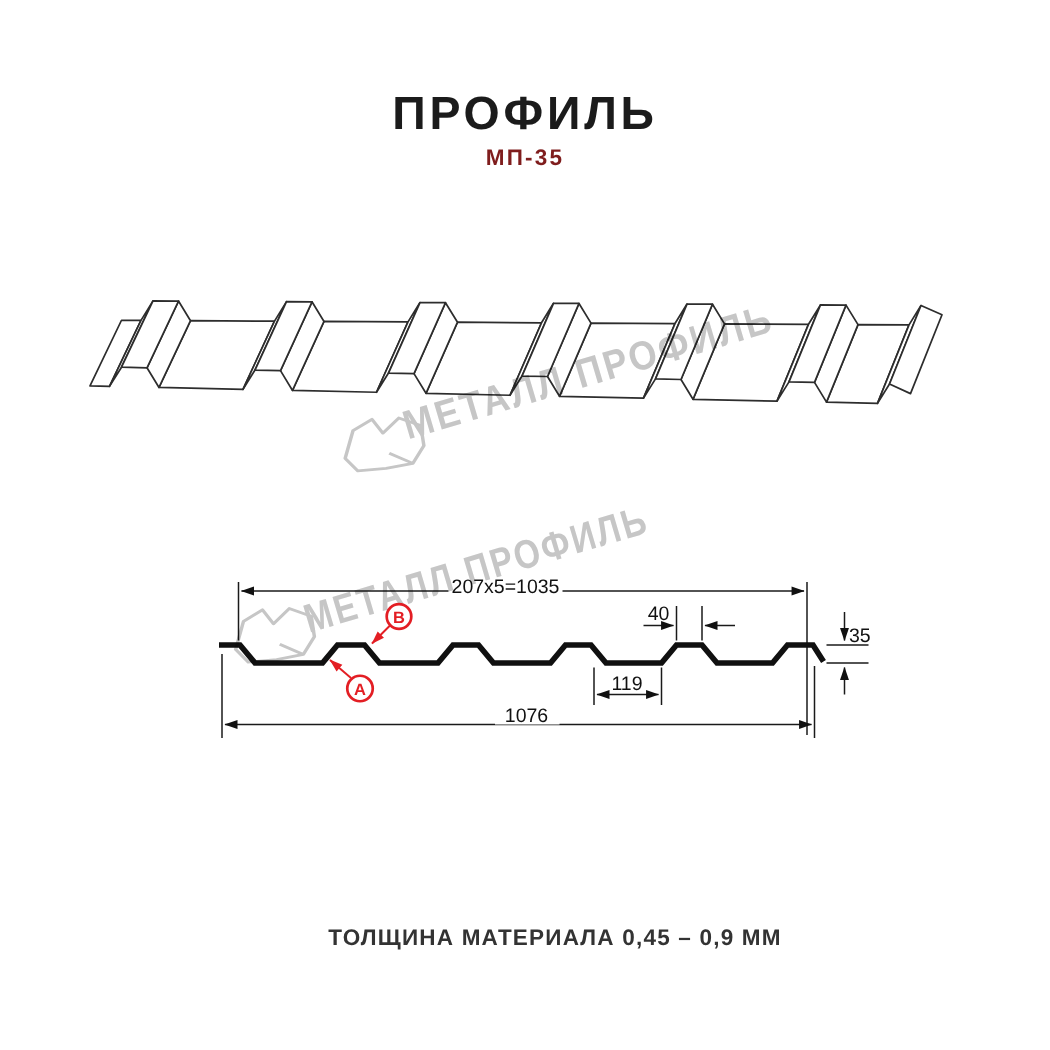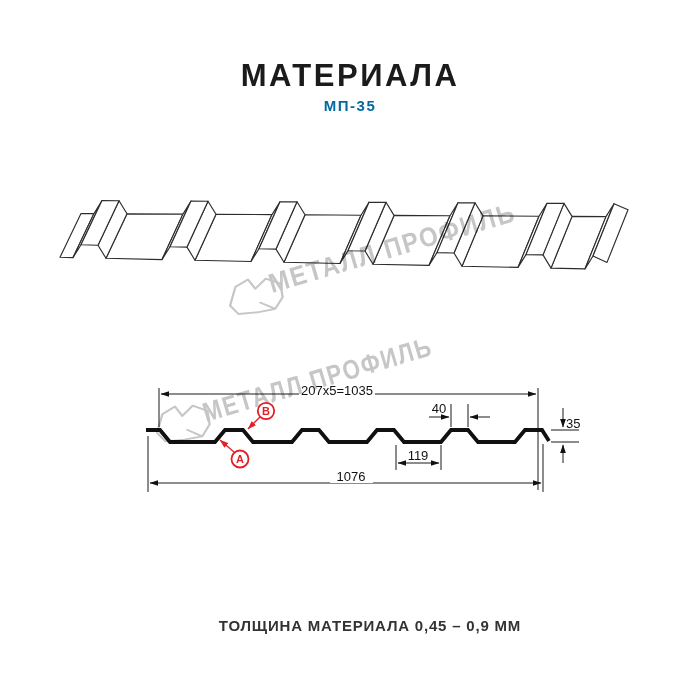--- a/index.html
+++ b/index.html
@@ -6,21 +6,21 @@
   body{
     width:700px;height:700px;position:relative;background:#ffffff;
     font-family:"Liberation Sans", sans-serif;overflow:hidden;
   }
   .page-title{
     position:absolute;top:58px;left:0;width:700px;text-align:center;
     font-size:31px;font-weight:700;letter-spacing:2.5px;color:#1b1b1b;
   }
   .page-subtitle{
     position:absolute;top:97px;left:0;width:700px;text-align:center;
-    font-size:15px;font-weight:700;letter-spacing:1.5px;color:#0369a1;
+    font-size:15px;font-weight:700;letter-spacing:1.5px;color:#7f1d1d;
   }
   .footer-note{
     position:absolute;top:617px;left:0;width:700px;text-align:center;
     font-size:15px;font-weight:700;letter-spacing:0.8px;color:#333333;padding-left:20px;
   }
   svg{position:absolute;top:0;left:0;}
   .face{fill:#ffffff;stroke:#2d2d2d;stroke-width:1.15;stroke-linejoin:round;}
   .profile{fill:none;stroke:#101010;stroke-width:3.8;stroke-linejoin:miter;}
   .thin{stroke:#1a1a1a;stroke-width:1;fill:none;}
   .dimtxt{font-family:"Liberation Sans",sans-serif;font-size:13px;fill:#111;}
@@ -29,21 +29,21 @@
          letter-spacing:2px;fill:var(--wm,#c6c6c6);}
   .wmlogo{fill:none;stroke:var(--wm,#c6c6c6);stroke-width:2.2;stroke-linejoin:round;}
   .callout-circle{fill:#ffffff;stroke:var(--accent,#e31e24);stroke-width:1.8;}
   .callout-letter{font-family:"Liberation Sans",sans-serif;font-size:11px;font-weight:700;
                   fill:var(--accent,#e31e24);}
   .callout-line{stroke:var(--accent,#e31e24);stroke-width:1.3;fill:none;}
 </style>
 </head>
 <body>
 
-<div class="page-title">МАТЕРИАЛА</div>
+<div class="page-title">ПРОФИЛЬ</div>
 <div class="page-subtitle">МП-35</div>
 
 <svg width="700" height="700" viewBox="0 0 700 700">
   <defs>
     <marker id="ar" viewBox="0 0 10 8" refX="9.5" refY="4" markerWidth="9" markerHeight="7" orient="auto-start-reverse" markerUnits="userSpaceOnUse">
       <path d="M10,4 L0,0.6 L0,7.4 Z" fill="#111"></path>
     </marker>
     <marker id="arrR" viewBox="0 0 10 8" refX="9.5" refY="4" markerWidth="9" markerHeight="7" orient="auto" markerUnits="userSpaceOnUse">
       <path d="M10,4 L0,0.6 L0,7.4 Z" fill="#e31e24"></path>
     </marker>

